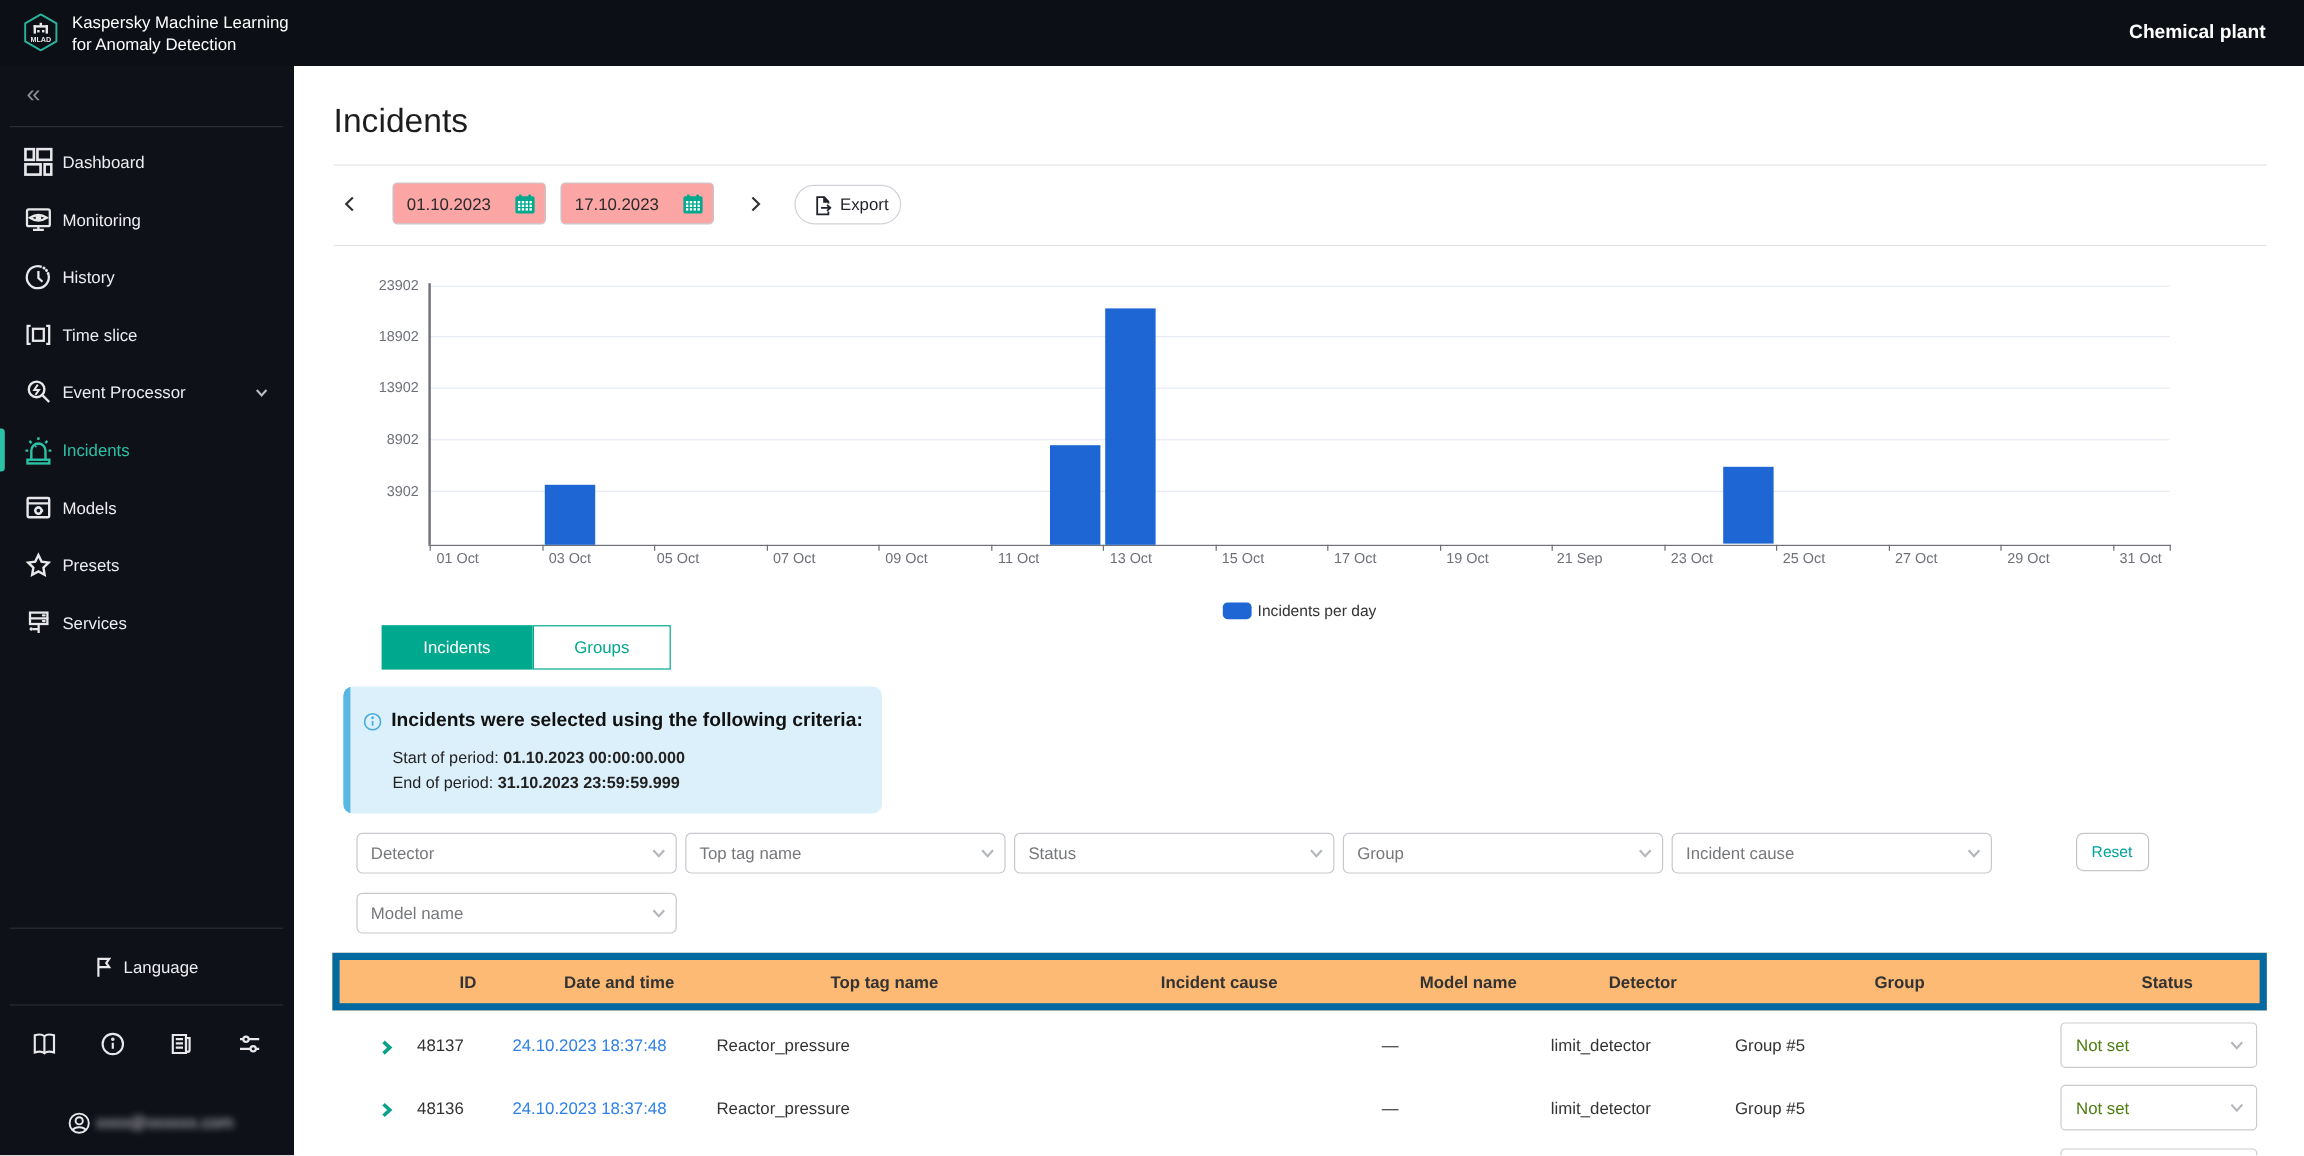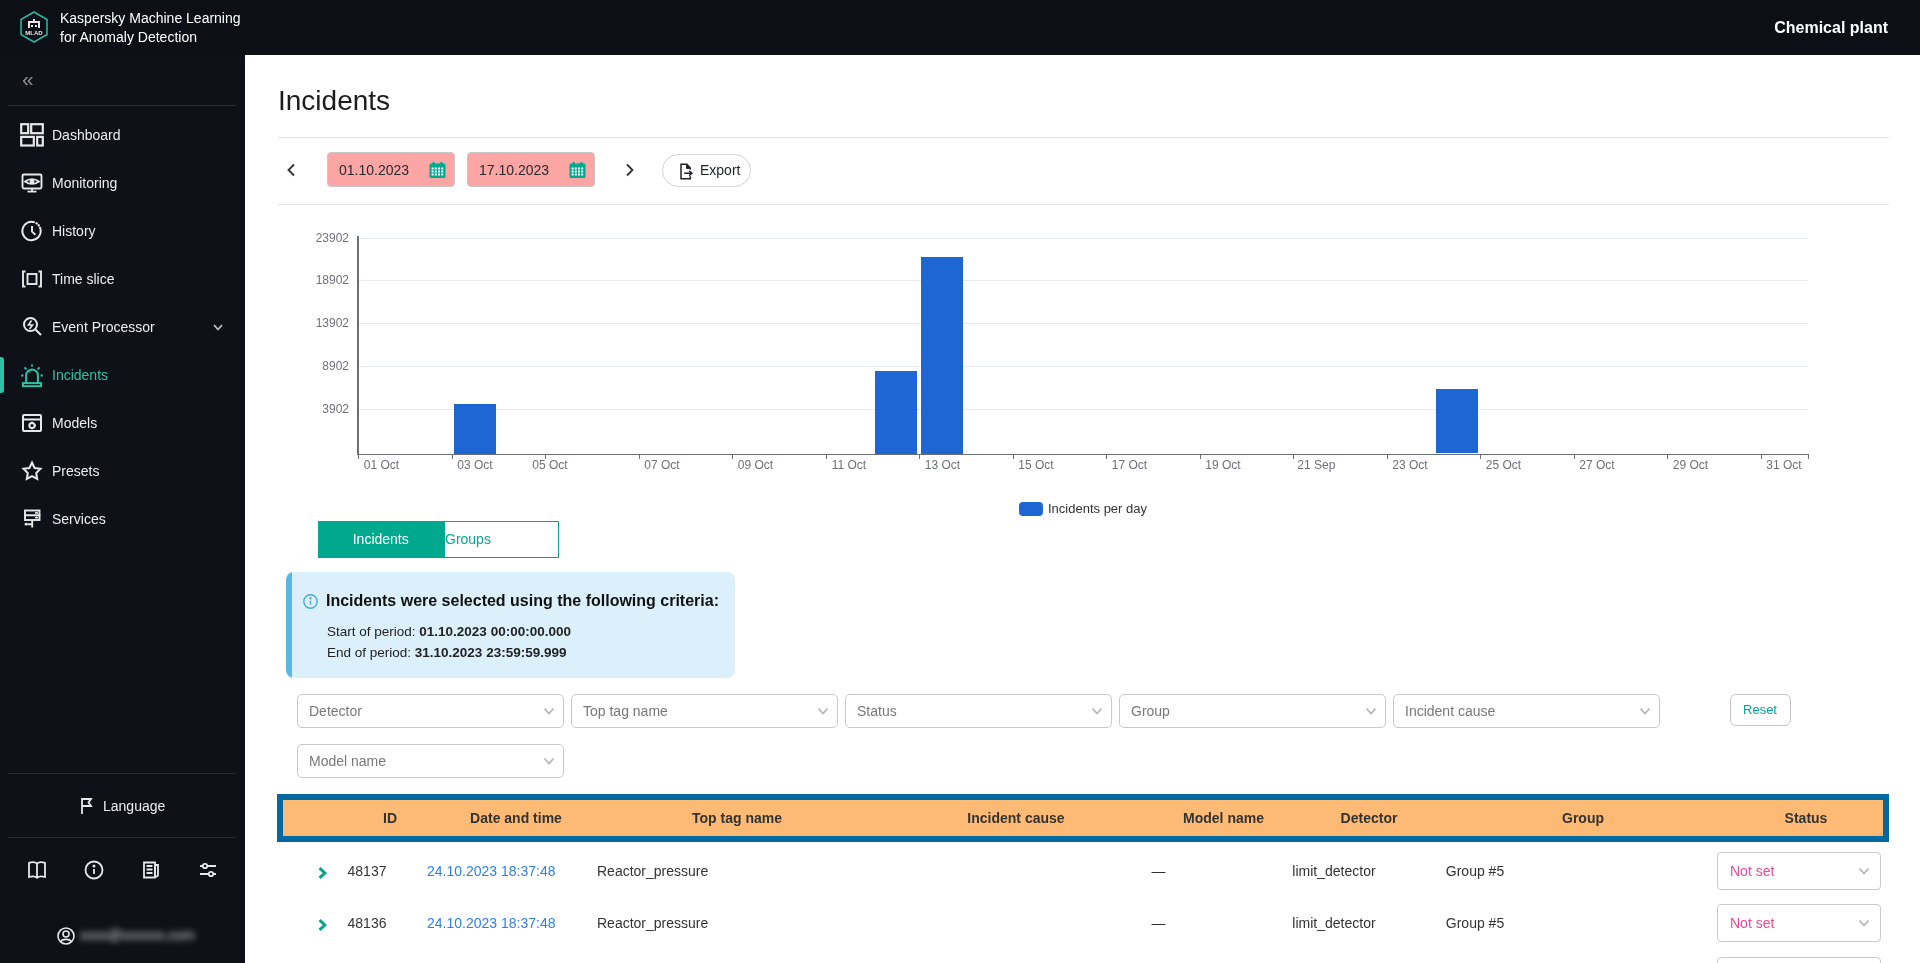--- a/index.html
+++ b/index.html
@@ -35,40 +35,40 @@
 .xlab{position:absolute;font-size:12px;color:#6e7079;transform:translate(-50%,-50%);white-space:nowrap;top:410px;}
 .bar{position:absolute;background:#1d66d3;width:42px;}
 .xtick{position:absolute;width:1px;height:5px;background:#6e7079;top:399px;}
 #yaxis{position:absolute;left:112px;top:180.5px;width:1.5px;height:218.5px;background:#6e7079;}
 #xaxis{position:absolute;left:112px;top:398.5px;width:1452px;height:1.5px;background:#6e7079;}
 
 #legend-sq{position:absolute;left:774px;top:447px;width:24px;height:14px;border-radius:4px;background:#1d66d3;}
 #legend-tx{position:absolute;left:803px;top:447px;font-size:13px;color:#333;line-height:14px;}
 
 #tab1{position:absolute;left:72.5px;top:466px;width:126.5px;height:37px;background:#00a88e;color:#fff;font-size:14px;text-align:center;line-height:37px;}
-#tab2{position:absolute;left:199px;top:466px;width:115px;height:37px;background:#fff;border:1px solid #00a88e;color:#00a88e;font-size:14px;line-height:35px;}
+#tab2{position:absolute;left:199px;top:466px;width:115px;height:37px;background:#fff;border:1px solid #00a88e;color:#00a88e;font-size:14px;text-align:center;line-height:35px;}
 
 #infobox{position:absolute;left:41px;top:517px;width:449px;height:106px;background:#dcf0fb;border-radius:8px;overflow:hidden;}
 #infobox .lbar{position:absolute;left:0;top:0;width:6px;height:106px;background:#59b7e6;}
 #infobox .ititle{position:absolute;left:40px;top:29px;transform:translateY(-50%);font-size:16px;white-space:nowrap;font-weight:bold;color:#111;}
 #infobox .iline{position:absolute;left:41px;transform:translateY(-50%);font-size:13.5px;color:#222;}
 #infoicon{position:absolute;left:17px;top:22px;}
 
 .filter{position:absolute;top:638.5px;height:34px;width:267px;border:1px solid #c6c9cd;border-radius:5px;background:#fff;}
 .filter span{position:absolute;left:11px;top:50%;transform:translateY(-50%);font-size:14px;color:#76787b;}
 .filter svg{position:absolute;right:7px;top:50%;transform:translateY(-50%);}
 #resetbtn{position:absolute;left:1484.5px;top:638.5px;width:61px;height:32px;border:1px solid #c4c6c9;border-radius:6px;background:#fff;font-size:13px;color:#00a39b;text-align:center;line-height:30px;}
 
 #thead{position:absolute;left:32px;top:739px;width:1612px;height:48px;background:#fdba74;border:6px solid #0369a1;}
 .th{position:absolute;top:50%;transform:translate(-50%,-50%);font-size:14px;font-weight:bold;color:#333;white-space:nowrap;}
 .td{position:absolute;transform:translate(-50%,-50%);font-size:14px;color:#333;white-space:nowrap;}
 .tdl{position:absolute;transform:translateY(-50%);font-size:14px;color:#333;white-space:nowrap;}
 .datelink{color:#2f80ea;}
 .statusbox{position:absolute;left:1472px;width:164px;height:38px;border:1px solid #c9cbce;border-radius:4px;background:#fff;}
-.statusbox span{position:absolute;left:12px;top:50%;transform:translateY(-50%);font-size:14px;color:#ec4899;text-align:right;}
+.statusbox span{position:absolute;left:12px;top:50%;transform:translateY(-50%);font-size:14px;color:#4d7c0f;text-align:right;}
 .statusbox svg{position:absolute;right:9px;top:50%;transform:translateY(-50%);}
 .rowchev{position:absolute;transform:translate(-50%,-50%);}
 </style>
 </head>
 <body>
 <div id="app">
   <div id="topbar">
     <svg width="30" height="32" viewBox="0 0 30 32" style="position:absolute;left:19px;top:11px;">
       <polygon points="15,1 28,8.5 28,23.5 15,31 2,23.5 2,8.5" fill="none" stroke="#2ab39a" stroke-width="1.6"></polygon>
       <g fill="#e8e8ea">
@@ -274,21 +274,21 @@
       <div class="ylab" style="top:310.8px;">8902</div>
       <div class="ylab" style="top:353.5px;">3902</div>
       <div id="yaxis"></div>
       <div id="xaxis"></div>
       <div class="bar" style="left:208.9px;top:348.5px;height:50px;"></div>
       <div class="bar" style="left:629.6px;top:315.6px;height:83px;"></div>
       <div class="bar" style="left:676.4px;top:201.5px;height:197px;"></div>
       <div class="bar" style="left:1190.6px;top:334.4px;height:64px;"></div>
       <div class="xlab" style="left:136.4px;">01 Oct</div>
       <div class="xlab" style="left:229.9px;">03 Oct</div>
-      <div class="xlab" style="left:305px;">05 Oct</div>
+      <div class="xlab" style="left:320px;">05 Oct</div>
       <div class="xlab" style="left:416.9px;">07 Oct</div>
       <div class="xlab" style="left:510.4px;">09 Oct</div>
       <div class="xlab" style="left:603.9px;">11 Oct</div>
       <div class="xlab" style="left:697.4px;">13 Oct</div>
       <div class="xlab" style="left:790.9px;">15 Oct</div>
       <div class="xlab" style="left:884.4px;">17 Oct</div>
       <div class="xlab" style="left:977.9px;">19 Oct</div>
       <div class="xlab" style="left:1071.4px;">21 Sep</div>
       <div class="xlab" style="left:1164.9px;">23 Oct</div>
       <div class="xlab" style="left:1258.4px;">25 Oct</div>

